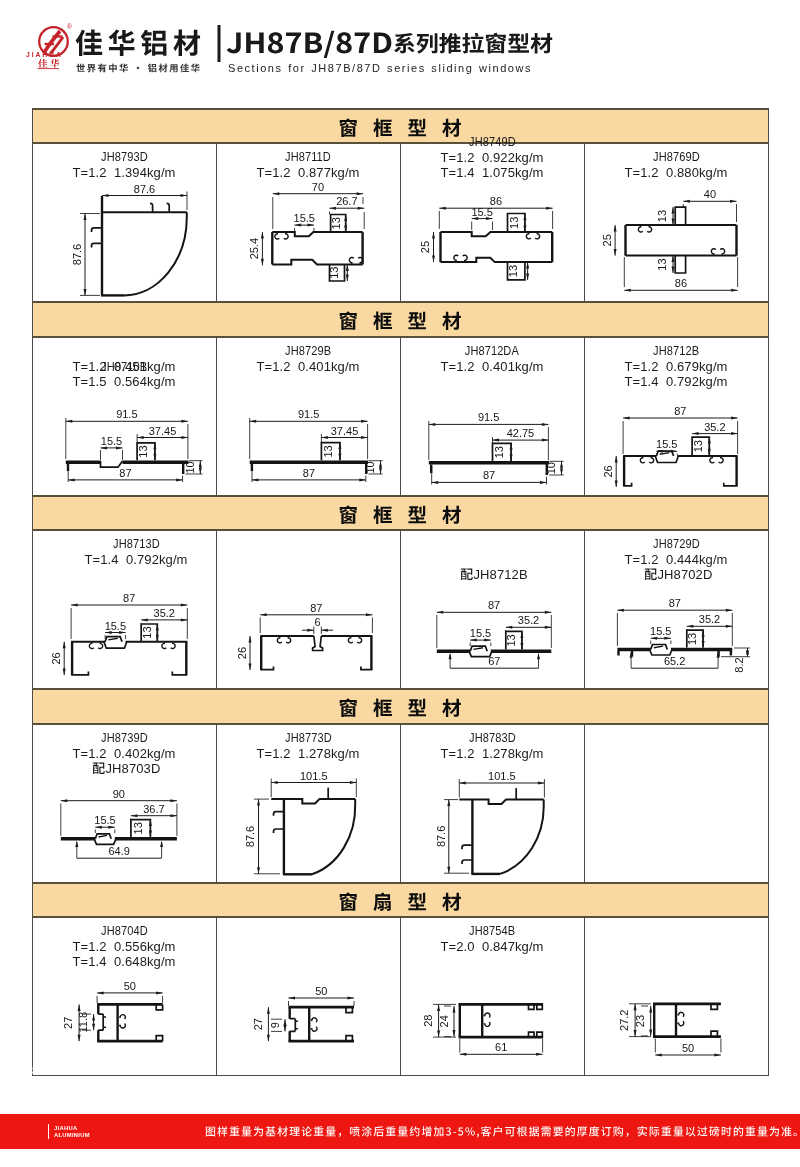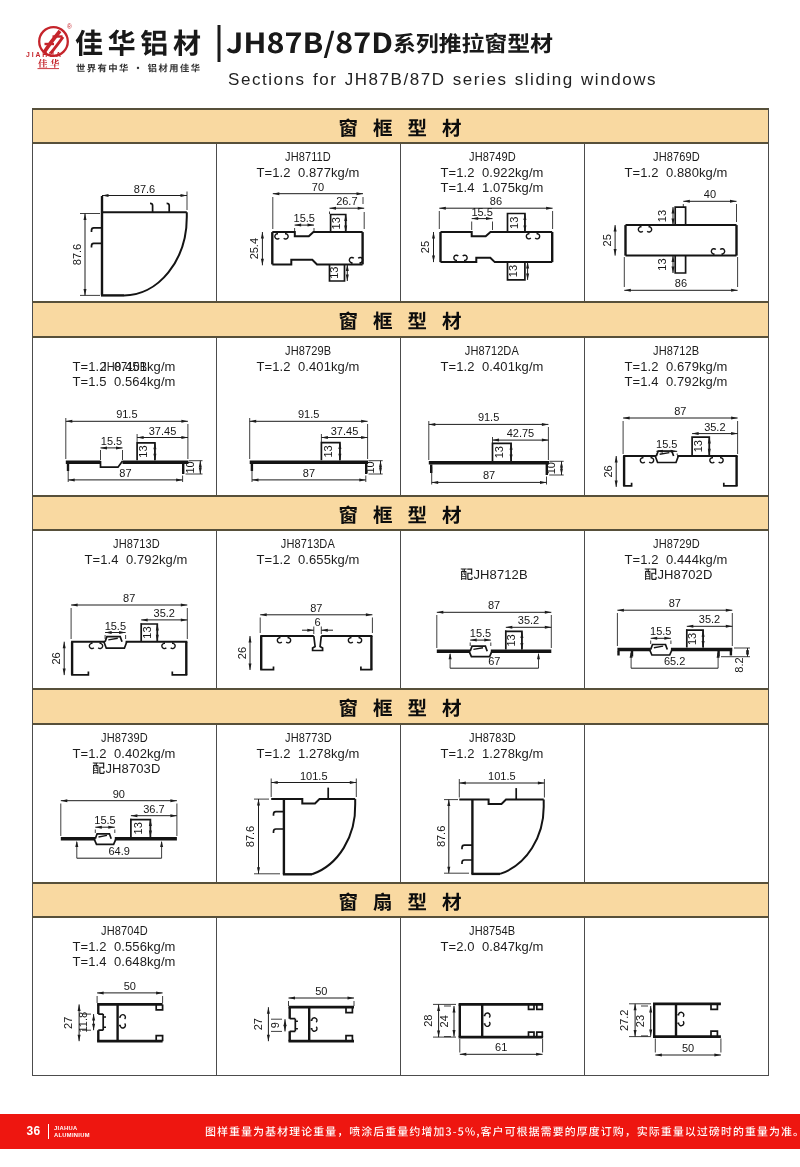--- a/index.html
+++ b/index.html
@@ -34,20 +34,24 @@
     <div class="vd" style="left:584px;top:338px;height:157px"></div>
     <div class="vd" style="left:216px;top:531px;height:157px"></div>
     <div class="vd" style="left:400px;top:531px;height:157px"></div>
     <div class="vd" style="left:584px;top:531px;height:157px"></div>
     <div class="vd" style="left:216px;top:725px;height:157px"></div>
     <div class="vd" style="left:400px;top:725px;height:157px"></div>
     <div class="vd" style="left:584px;top:725px;height:157px"></div>
     <div class="vd" style="left:216px;top:918px;height:157px"></div>
     <div class="vd" style="left:400px;top:918px;height:157px"></div>
     <div class="vd" style="left:584px;top:918px;height:157px"></div>
+    <div class="tt" style="left:32px;top:149px;height:50px">
+      <div style="position:absolute;left:0;top:0.0px;width:184px"><span style="display:inline-block;transform:scaleX(0.85)">JH8793D</span></div>
+      <div style="position:absolute;left:0;top:15.6px;width:184px">T=1.2&nbsp;&nbsp;1.394kg/m</div>
+    </div>
     <svg class="abs" style="left:32px;top:144px" width="184" height="157" viewBox="0 0 184 157">
       <line class="d" x1="70" y1="51.5" x2="155" y2="51.5"></line>
       <path class="f" d="M70,51.5 l6.5,-1.5 v3 z"></path>
       <path class="f" d="M155,51.5 l-6.5,-1.5 v3 z"></path>
       <text class="t" x="112.5" y="48.5" text-anchor="middle">87.6</text>
       <line class="e" x1="155" y1="47.5" x2="155" y2="66"></line>
       <line class="d" x1="53" y1="69.5" x2="53" y2="151.4"></line>
       <path class="f" d="M53,69.5 l-1.5,6.5 h3 z"></path>
       <path class="f" d="M53,151.4 l-1.5,-6.5 h3 z"></path>
       <text class="t" x="49" y="110.45" text-anchor="middle" transform="rotate(-90 49 110.45)">87.6</text>
@@ -99,21 +103,21 @@
       <path class="pb" d="M113.5,120.4 V137 H128.5 V120.4"></path>
       <line class="d" x1="131.3" y1="120.4" x2="131.3" y2="137"></line>
       <path class="f" d="M131.3,120.4 l-1.5,6.5 h3 z"></path>
       <path class="f" d="M131.3,137 l-1.5,-6.5 h3 z"></path>
       <text class="t" x="122.5" y="128.7" text-anchor="middle" transform="rotate(-90 122.5 128.7)">13</text>
       <line class="d" x1="46.4" y1="88" x2="46.4" y2="121.3"></line>
       <path class="f" d="M46.4,88 l-1.5,6.5 h3 z"></path>
       <path class="f" d="M46.4,121.3 l-1.5,-6.5 h3 z"></path>
       <text class="t" x="42.4" y="104.65" text-anchor="middle" transform="rotate(-90 42.4 104.65)">25.4</text>
     </svg>
-    <div class="tt" style="left:400px;top:149px;height:50px">
+    <div class="tt" style="left:400px;top:134px;height:50px">
       <div style="position:absolute;left:0;top:0.0px;width:184px"><span style="display:inline-block;transform:scaleX(0.85)">JH8749D</span></div>
       <div style="position:absolute;left:0;top:15.6px;width:184px">T=1.2&nbsp;&nbsp;0.922kg/m</div>
       <div style="position:absolute;left:0;top:31.2px;width:184px">T=1.4&nbsp;&nbsp;1.075kg/m</div>
     </div>
     <svg class="abs" style="left:400px;top:144px" width="184" height="157" viewBox="0 0 184 157">
       <line class="d" x1="39.3" y1="64.2" x2="152.6" y2="64.2"></line>
       <path class="f" d="M39.3,64.2 l6.5,-1.5 v3 z"></path>
       <path class="f" d="M152.6,64.2 l-6.5,-1.5 v3 z"></path>
       <text class="t" x="95.94999999999999" y="61.2" text-anchor="middle">86</text>
       <line class="d" x1="71.7" y1="74.6" x2="92.5" y2="74.6"></line>
@@ -380,24 +384,20 @@
       <path class="ph" d="M132.3,111.2 v1.2 a2.6,2.6 0 1 0 2.0,4.4 M140.7,111.2 v1.2 a2.6,2.6 0 1 1 -2.0,4.4"></path>
       <path class="pw" d="M40.1,110.7 V143.8"></path>
       <path class="pb" d="M39.1,143.8 h17.3 v-3.2"></path>
       <path class="pw" d="M154.3,110.7 V143.8"></path>
       <path class="pb" d="M155.3,143.8 h-15 v-3.2"></path>
       <line class="d" x1="32.2" y1="110.7" x2="32.2" y2="144.1"></line>
       <path class="f" d="M32.2,110.7 l-1.5,6.5 h3 z"></path>
       <path class="f" d="M32.2,144.1 l-1.5,-6.5 h3 z"></path>
       <text class="t" x="28.200000000000003" y="127.4" text-anchor="middle" transform="rotate(-90 28.200000000000003 127.4)">26</text>
     </svg>
-    <div class="tt" style="left:216px;top:536px;height:50px">
-      <div style="position:absolute;left:0;top:0.0px;width:184px"><span style="display:inline-block;transform:scaleX(0.85)">JH8713DA</span></div>
-      <div style="position:absolute;left:0;top:15.6px;width:184px">T=1.2&nbsp;&nbsp;0.655kg/m</div>
-    </div>
     <svg class="abs" style="left:216px;top:531px" width="184" height="157" viewBox="0 0 184 157">
       <line class="d" x1="44.2" y1="83.8" x2="156.4" y2="83.8"></line>
       <path class="f" d="M44.2,83.8 l6.5,-1.5 v3 z"></path>
       <path class="f" d="M156.4,83.8 l-6.5,-1.5 v3 z"></path>
       <text class="t" x="100.30000000000001" y="80.8" text-anchor="middle">87</text>
       <line class="e" x1="44.2" y1="86.5" x2="44.2" y2="102"></line>
       <line class="e" x1="156.4" y1="86.5" x2="156.4" y2="102"></line>
       <text class="t" x="101.5" y="95" text-anchor="middle">6</text>
       <line class="d" x1="86" y1="99.2" x2="97.8" y2="99.2"></line>
       <path class="f" d="M97.8,99.2 l-6.5,-1.5 v3 z"></path>
@@ -701,24 +701,24 @@
       <line class="e" x1="45" y1="85.8" x2="67" y2="85.8"></line>
       <line class="e" x1="45" y1="118.6" x2="67" y2="118.6"></line>
       <line class="d" x1="71.3" y1="137" x2="136.9" y2="137"></line>
       <path class="f" d="M71.3,137 l6.5,-1.5 v3 z"></path>
       <path class="f" d="M136.9,137 l-6.5,-1.5 v3 z"></path>
       <text class="t" x="104.1" y="134" text-anchor="middle">50</text>
       <line class="e" x1="71.3" y1="120.5" x2="71.3" y2="134.5"></line>
       <line class="e" x1="136.9" y1="120.5" x2="136.9" y2="134.5"></line>
     </svg>
     <div class="abs" style="left:0;top:1114px;width:800px;height:35px;background:#ee1610"></div>
-    <div class="abs" style="left:26.5px;top:1124px;font-size:12px;font-weight:bold;color:#fff;letter-spacing:0.4px">36</div>
+    <div class="abs" style="left:26.5px;top:1064px;font-size:12px;font-weight:bold;color:#fff;letter-spacing:0.4px">36</div>
     <div class="abs" style="left:48px;top:1124px;width:1px;height:15px;background:#fff"></div>
     <div class="abs" style="left:54px;top:1125px;font-size:5.8px;font-weight:bold;color:#fff;letter-spacing:0.3px;line-height:6.6px">JIAHUA<br>ALUMINIUM</div>
-    <div class="abs" style="left:228px;top:70px;font-size:17px;color:#222;word-spacing:1px;letter-spacing:1.55px">Sections for JH87B/87D series sliding windows</div>
+    <div class="abs" style="left:228px;top:62px;font-size:11px;color:#222;word-spacing:1px;letter-spacing:1.55px">Sections for JH87B/87D series sliding windows</div>
     <svg class="abs" style="left:0;top:0;pointer-events:none" width="800" height="1167" viewBox="0 0 800 1167">
       <path d="M467.223 568.613V569.796H471.058V572.643H467.275V578.194C467.275 579.572 467.678 579.949 468.991 579.949C469.264 579.949 470.72 579.949 471.019 579.949C472.28 579.949 472.618 579.312 472.748 577.154C472.41 577.076 471.903 576.868 471.63 576.647C471.552 578.467 471.461 578.792 470.928 578.792C470.59 578.792 469.394 578.792 469.147 578.792C468.588 578.792 468.484 578.701 468.484 578.194V573.813H471.058V574.671H472.254V568.613ZM462.036 577.037H465.39V578.194H462.036ZM462.036 576.153V575.074C462.179 575.152 462.426 575.36 462.517 575.477C463.245 574.775 463.414 573.761 463.414 572.994V571.954H464.012V574.255C464.012 574.957 464.168 575.1 464.714 575.1C464.818 575.1 465.156 575.1 465.26 575.1H465.39V576.153ZM460.788 568.522V569.614H462.608V570.914H461.074V580.027H462.036V579.169H465.39V579.858H466.391V570.914H464.961V569.614H466.664V568.522ZM463.44 570.914V569.614H464.103V570.914ZM462.036 575.048V571.954H462.79V572.981C462.79 573.631 462.686 574.424 462.036 575.048ZM464.636 571.954H465.39V574.437L465.338 574.398C465.312 574.437 465.286 574.437 465.156 574.437C465.078 574.437 464.831 574.437 464.779 574.437C464.649 574.437 464.636 574.424 464.636 574.255Z" fill="#1c1c1c"></path>
       <text x="473.525" y="579.0" style="font-family:'Liberation Sans';font-size:13px;fill:#1c1c1c;letter-spacing:0.1px">JH8712B</text>
       <path d="M651.223 568.613V569.796H655.058V572.643H651.275V578.194C651.275 579.572 651.678 579.949 652.991 579.949C653.264 579.949 654.72 579.949 655.019 579.949C656.28 579.949 656.618 579.312 656.748 577.154C656.41 577.076 655.903 576.868 655.63 576.647C655.552 578.467 655.461 578.792 654.928 578.792C654.59 578.792 653.394 578.792 653.147 578.792C652.588 578.792 652.484 578.701 652.484 578.194V573.813H655.058V574.671H656.254V568.613ZM646.036 577.037H649.39V578.194H646.036ZM646.036 576.153V575.074C646.179 575.152 646.426 575.36 646.517 575.477C647.245 574.775 647.414 573.761 647.414 572.994V571.954H648.012V574.255C648.012 574.957 648.168 575.1 648.714 575.1C648.818 575.1 649.156 575.1 649.26 575.1H649.39V576.153ZM644.788 568.522V569.614H646.608V570.914H645.074V580.027H646.036V579.169H649.39V579.858H650.391V570.914H648.961V569.614H650.664V568.522ZM647.44 570.914V569.614H648.103V570.914ZM646.036 575.048V571.954H646.79V572.981C646.79 573.631 646.686 574.424 646.036 575.048ZM648.636 571.954H649.39V574.437L649.338 574.398C649.312 574.437 649.286 574.437 649.156 574.437C649.078 574.437 648.831 574.437 648.779 574.437C648.649 574.437 648.636 574.424 648.636 574.255Z" fill="#1c1c1c"></path>
       <text x="657.525" y="579.0" style="font-family:'Liberation Sans';font-size:13px;fill:#1c1c1c;letter-spacing:0.1px">JH8702D</text>
       <path d="M99.223 762.613V763.796H103.05799999999999V766.643H99.275V772.194C99.275 773.572 99.678 773.949 100.991 773.949C101.264 773.949 102.72 773.949 103.019 773.949C104.28 773.949 104.618 773.312 104.748 771.154C104.41 771.076 103.90299999999999 770.868 103.63 770.647C103.55199999999999 772.467 103.461 772.792 102.928 772.792C102.59 772.792 101.394 772.792 101.147 772.792C100.588 772.792 100.484 772.701 100.484 772.194V767.813H103.05799999999999V768.671H104.254V762.613ZM94.036 771.037H97.39V772.194H94.036ZM94.036 770.153V769.074C94.179 769.152 94.426 769.36 94.517 769.477C95.245 768.775 95.414 767.761 95.414 766.994V765.954H96.012V768.255C96.012 768.957 96.168 769.1 96.714 769.1C96.818 769.1 97.156 769.1 97.26 769.1H97.39V770.153ZM92.788 762.522V763.614H94.608V764.914H93.074V774.027H94.036V773.169H97.39V773.858H98.391V764.914H96.961V763.614H98.664V762.522ZM95.44 764.914V763.614H96.103V764.914ZM94.036 769.048V765.954H94.79V766.981C94.79 767.631 94.686 768.424 94.036 769.048ZM96.636 765.954H97.39V768.437L97.338 768.398C97.312 768.437 97.286 768.437 97.156 768.437C97.078 768.437 96.831 768.437 96.779 768.437C96.649 768.437 96.636 768.424 96.636 768.255Z" fill="#1c1c1c"></path>
       <text x="105.525" y="773.0" style="font-family:'Liberation Sans';font-size:13px;fill:#1c1c1c;letter-spacing:0.1px">JH8703D</text>
       <path d="M345.754 121.97899999999998C343.9795 123.1295 341.542 123.96799999999999 339.592 124.43599999999999L340.7425 126.28849999999998C342.9655 125.68399999999998 345.5005 124.51399999999998 347.4115 123.18799999999999ZM346.5925 124.14349999999999C346.3585 124.74799999999999 345.9685 125.48899999999999 345.5785 126.1325H341.3275V136.95499999999998H343.7065V136.409H352.7935V136.838H355.2895V126.1325H347.9965C348.367 125.64499999999998 348.757 125.11849999999998 349.108 124.55299999999998ZM343.7065 134.7515V127.80949999999999H352.7935V134.7515ZM345.676 131.6315C346.144 131.807 346.651 132.00199999999998 347.158 132.2165C346.1635 132.7235 345.0325 133.0745 343.882 133.30849999999998C344.2135 133.65949999999998 344.6425 134.28349999999998 344.8375 134.69299999999998C346.3 134.3225 347.7235 133.796 348.9325 133.05499999999998C349.8685 133.5035 350.6875 133.9715 351.253 134.36149999999998L352.4035 133.13299999999998C351.877 132.78199999999998 351.1555 132.392 350.356 132.00199999999998C351.1555 131.2805 351.838 130.42249999999999 352.306 129.38899999999998L351.136 128.843L350.8045 128.921H347.4505L347.8015 128.2385L346.1245 127.96549999999999C345.7345 128.843 344.974 129.779 343.8235 130.5005C344.233 130.69549999999998 344.7985 131.2025 345.091 131.57299999999998C345.6565 131.1635 346.1245 130.7345 346.5145 130.26649999999998H349.771C349.459 130.637 349.108 130.96849999999998 348.718 131.2805C348.0355 130.988 347.353 130.7345 346.729 130.51999999999998ZM346.378 119.03449999999998 346.807 120.10699999999999H339.748V123.57799999999999H342.1075V121.90099999999998H350.746L349.303 123.22699999999999C351.409 124.02649999999998 354.1975 125.35249999999999 355.5235 126.24949999999998L357.0835 124.76749999999998C356.401 124.33849999999998 355.465 123.87049999999999 354.451 123.40249999999999H356.752V120.10699999999999H349.6345C349.42 119.56099999999999 349.147 118.97599999999998 348.8935 118.50799999999998ZM350.746 121.90099999999998H354.2755V123.32449999999999C353.086 122.7785 351.799 122.27149999999999 350.746 121.90099999999998Z M383.2375 130.8125V132.78199999999998H391.252V130.8125H388.249V128.68699999999998H390.784V126.77599999999998H388.249V124.904H391.1155V122.93449999999999H383.3935V124.904H386.0845V126.77599999999998H383.6665V128.68699999999998H386.0845V130.8125ZM376.159 118.58599999999998V122.42749999999998H373.702V124.59199999999998H376.0615C375.496 126.698 374.4625 129.05749999999998 373.3315 130.34449999999998C373.6825 130.96849999999998 374.1505 132.02149999999997 374.365 132.68449999999999C375.028 131.807 375.6325 130.53949999999998 376.159 129.13549999999998V136.89649999999997H378.304V127.53649999999999C378.772 128.25799999999998 379.2205 129.0185 379.4935 129.545L380.527 127.75099999999999V136.058H391.954V133.93249999999998H382.75V121.862H391.6225V119.75599999999999H380.527V127.36099999999999C380.059 126.79549999999999 378.8305 125.3915 378.304 124.84549999999999V124.59199999999998H380.098V122.42749999999998H378.304V118.58599999999998Z M419.4145 119.75599999999999V126.386H421.5595V119.75599999999999ZM422.983 118.85899999999998V127.18549999999999C422.983 127.439 422.905 127.49749999999999 422.6125 127.49749999999999C422.3395 127.53649999999999 421.384 127.53649999999999 420.487 127.49749999999999C420.7795 128.063 421.0915 128.95999999999998 421.189 129.545C422.554 129.545 423.568 129.506 424.2895 129.194C425.011 128.843 425.206 128.297 425.206 127.22449999999999V118.85899999999998ZM414.598 121.37449999999998V123.42199999999998H412.9405V121.37449999999998ZM410.386 130.4615V132.587H416.041V134.147H408.397V136.3115H426.04449999999997V134.147H418.4395V132.587H424.0945V130.4615H418.4395V128.921H416.782V125.48899999999999H418.5955V123.42199999999998H416.782V121.37449999999998H418.1665V119.32699999999998H409.255V121.37449999999998H410.7955V123.42199999999998H408.592V125.48899999999999H410.5615C410.269 126.46399999999998 409.606 127.39999999999999 408.1825 128.141C408.592 128.4725 409.3915 129.3305 409.7035 129.779C411.6535 128.70649999999998 412.4725 127.10749999999999 412.7845 125.48899999999999H414.598V129.2525H416.041V130.4615Z M456.508 118.66399999999999V122.66149999999999H451.282V124.88449999999999H455.806C454.3825 127.73149999999998 452.0035 130.61749999999998 449.605 132.1385C450.19 132.62599999999998 450.892 133.445 451.3015 134.0495C453.1735 132.6455 455.0455 130.44199999999998 456.508 128.10199999999998V134.069C456.508 134.42 456.3715 134.51749999999998 456.0205 134.53699999999998C455.65 134.53699999999998 454.4605 134.53699999999998 453.388 134.498C453.7 135.161 454.0705 136.214 454.168 136.8575C455.8645 136.8575 457.093 136.79899999999998 457.912 136.409C458.7115 136.0385 458.9845 135.41449999999998 458.9845 134.08849999999998V124.88449999999999H460.8565V122.66149999999999H458.9845V118.66399999999999ZM445.9 118.62499999999999V122.66149999999999H442.8775V124.88449999999999H445.6075C444.9445 127.22449999999999 443.716 129.83749999999998 442.312 131.39749999999998C442.7215 132.02149999999997 443.287 133.016 443.521 133.718C444.418 132.6455 445.2175 131.0855 445.9 129.3695V136.9355H448.2595V128.08249999999998C448.903 128.9015 449.5465 129.7985 449.917 130.42249999999999L451.282 128.43349999999998C450.853 127.94599999999998 449.0005 126.05449999999999 448.2595 125.3915V124.88449999999999H450.736V122.66149999999999H448.2595V118.62499999999999Z" fill="#0d0d0d"></path>
       <path d="M345.754 314.979C343.9795 316.1295 341.542 316.96799999999996 339.592 317.436L340.7425 319.2885C342.9655 318.68399999999997 345.5005 317.514 347.4115 316.188ZM346.5925 317.1435C346.3585 317.748 345.9685 318.489 345.5785 319.1325H341.3275V329.955H343.7065V329.409H352.7935V329.83799999999997H355.2895V319.1325H347.9965C348.367 318.645 348.757 318.1185 349.108 317.553ZM343.7065 327.75149999999996V320.8095H352.7935V327.75149999999996ZM345.676 324.6315C346.144 324.807 346.651 325.002 347.158 325.2165C346.1635 325.7235 345.0325 326.0745 343.882 326.3085C344.2135 326.6595 344.6425 327.2835 344.8375 327.693C346.3 327.3225 347.7235 326.796 348.9325 326.055C349.8685 326.5035 350.6875 326.9715 351.253 327.3615L352.4035 326.133C351.877 325.782 351.1555 325.392 350.356 325.002C351.1555 324.28049999999996 351.838 323.4225 352.306 322.389L351.136 321.84299999999996L350.8045 321.921H347.4505L347.8015 321.2385L346.1245 320.96549999999996C345.7345 321.84299999999996 344.974 322.779 343.8235 323.5005C344.233 323.6955 344.7985 324.2025 345.091 324.573C345.6565 324.1635 346.1245 323.73449999999997 346.5145 323.2665H349.771C349.459 323.637 349.108 323.9685 348.718 324.28049999999996C348.0355 323.988 347.353 323.73449999999997 346.729 323.52ZM346.378 312.0345 346.807 313.10699999999997H339.748V316.578H342.1075V314.901H350.746L349.303 316.227C351.409 317.0265 354.1975 318.35249999999996 355.5235 319.2495L357.0835 317.7675C356.401 317.3385 355.465 316.8705 354.451 316.4025H356.752V313.10699999999997H349.6345C349.42 312.561 349.147 311.976 348.8935 311.508ZM350.746 314.901H354.2755V316.3245C353.086 315.7785 351.799 315.2715 350.746 314.901Z M383.2375 323.8125V325.782H391.252V323.8125H388.249V321.687H390.784V319.776H388.249V317.904H391.1155V315.9345H383.3935V317.904H386.0845V319.776H383.6665V321.687H386.0845V323.8125ZM376.159 311.586V315.4275H373.702V317.592H376.0615C375.496 319.698 374.4625 322.0575 373.3315 323.3445C373.6825 323.9685 374.1505 325.0215 374.365 325.6845C375.028 324.807 375.6325 323.5395 376.159 322.1355V329.8965H378.304V320.5365C378.772 321.258 379.2205 322.0185 379.4935 322.545L380.527 320.751V329.058H391.954V326.9325H382.75V314.86199999999997H391.6225V312.756H380.527V320.361C380.059 319.7955 378.8305 318.3915 378.304 317.8455V317.592H380.098V315.4275H378.304V311.586Z M419.4145 312.756V319.38599999999997H421.5595V312.756ZM422.983 311.859V320.1855C422.983 320.43899999999996 422.905 320.4975 422.6125 320.4975C422.3395 320.5365 421.384 320.5365 420.487 320.4975C420.7795 321.063 421.0915 321.96 421.189 322.545C422.554 322.545 423.568 322.506 424.2895 322.19399999999996C425.011 321.84299999999996 425.206 321.29699999999997 425.206 320.2245V311.859ZM414.598 314.3745V316.42199999999997H412.9405V314.3745ZM410.386 323.4615V325.587H416.041V327.147H408.397V329.31149999999997H426.04449999999997V327.147H418.4395V325.587H424.0945V323.4615H418.4395V321.921H416.782V318.489H418.5955V316.42199999999997H416.782V314.3745H418.1665V312.327H409.255V314.3745H410.7955V316.42199999999997H408.592V318.489H410.5615C410.269 319.464 409.606 320.4 408.1825 321.14099999999996C408.592 321.47249999999997 409.3915 322.3305 409.7035 322.779C411.6535 321.7065 412.4725 320.1075 412.7845 318.489H414.598V322.2525H416.041V323.4615Z M456.508 311.664V315.6615H451.282V317.8845H455.806C454.3825 320.7315 452.0035 323.6175 449.605 325.13849999999996C450.19 325.626 450.892 326.445 451.3015 327.04949999999997C453.1735 325.64549999999997 455.0455 323.442 456.508 321.102V327.069C456.508 327.42 456.3715 327.5175 456.0205 327.537C455.65 327.537 454.4605 327.537 453.388 327.498C453.7 328.161 454.0705 329.214 454.168 329.8575C455.8645 329.8575 457.093 329.799 457.912 329.409C458.7115 329.0385 458.9845 328.4145 458.9845 327.0885V317.8845H460.8565V315.6615H458.9845V311.664ZM445.9 311.625V315.6615H442.8775V317.8845H445.6075C444.9445 320.2245 443.716 322.8375 442.312 324.3975C442.7215 325.0215 443.287 326.01599999999996 443.521 326.71799999999996C444.418 325.64549999999997 445.2175 324.08549999999997 445.9 322.3695V329.9355H448.2595V321.0825C448.903 321.9015 449.5465 322.7985 449.917 323.4225L451.282 321.4335C450.853 320.94599999999997 449.0005 319.05449999999996 448.2595 318.3915V317.8845H450.736V315.6615H448.2595V311.625Z" fill="#0d0d0d"></path>
       <path d="M345.754 508.97900000000004C343.9795 510.12950000000006 341.542 510.9680000000001 339.592 511.43600000000004L340.7425 513.2885C342.9655 512.6840000000001 345.5005 511.51400000000007 347.4115 510.18800000000005ZM346.5925 511.1435C346.3585 511.74800000000005 345.9685 512.489 345.5785 513.1325H341.3275V523.955H343.7065V523.409H352.7935V523.8380000000001H355.2895V513.1325H347.9965C348.367 512.6450000000001 348.757 512.1185 349.108 511.55300000000005ZM343.7065 521.7515000000001V514.8095000000001H352.7935V521.7515000000001ZM345.676 518.6315000000001C346.144 518.807 346.651 519.0020000000001 347.158 519.2165C346.1635 519.7235000000001 345.0325 520.0745000000001 343.882 520.3085000000001C344.2135 520.6595000000001 344.6425 521.2835 344.8375 521.6930000000001C346.3 521.3225 347.7235 520.796 348.9325 520.0550000000001C349.8685 520.5035 350.6875 520.9715 351.253 521.3615000000001L352.4035 520.133C351.877 519.782 351.1555 519.392 350.356 519.0020000000001C351.1555 518.2805000000001 351.838 517.4225 352.306 516.389L351.136 515.8430000000001L350.8045 515.921H347.4505L347.8015 515.2385L346.1245 514.9655C345.7345 515.8430000000001 344.974 516.779 343.8235 517.5005000000001C344.233 517.6955 344.7985 518.2025000000001 345.091 518.5730000000001C345.6565 518.1635 346.1245 517.7345 346.5145 517.2665000000001H349.771C349.459 517.6370000000001 349.108 517.9685000000001 348.718 518.2805000000001C348.0355 517.988 347.353 517.7345 346.729 517.5200000000001ZM346.378 506.03450000000004 346.807 507.107H339.748V510.57800000000003H342.1075V508.90100000000007H350.746L349.303 510.22700000000003C351.409 511.02650000000006 354.1975 512.3525000000001 355.5235 513.2495L357.0835 511.76750000000004C356.401 511.33850000000007 355.465 510.87050000000005 354.451 510.40250000000003H356.752V507.107H349.6345C349.42 506.56100000000004 349.147 505.97600000000006 348.8935 505.50800000000004ZM350.746 508.90100000000007H354.2755V510.32450000000006C353.086 509.77850000000007 351.799 509.27150000000006 350.746 508.90100000000007Z M383.2375 517.8125V519.782H391.252V517.8125H388.249V515.687H390.784V513.7760000000001H388.249V511.90400000000005H391.1155V509.93450000000007H383.3935V511.90400000000005H386.0845V513.7760000000001H383.6665V515.687H386.0845V517.8125ZM376.159 505.58600000000007V509.42750000000007H373.702V511.59200000000004H376.0615C375.496 513.6980000000001 374.4625 516.0575 373.3315 517.3445C373.6825 517.9685000000001 374.1505 519.0215000000001 374.365 519.6845000000001C375.028 518.807 375.6325 517.5395000000001 376.159 516.1355000000001V523.8965000000001H378.304V514.5365C378.772 515.258 379.2205 516.0185 379.4935 516.5450000000001L380.527 514.7510000000001V523.058H391.954V520.9325H382.75V508.862H391.6225V506.75600000000003H380.527V514.361C380.059 513.7955000000001 378.8305 512.3915000000001 378.304 511.8455000000001V511.59200000000004H380.098V509.42750000000007H378.304V505.58600000000007Z M419.4145 506.75600000000003V513.3860000000001H421.5595V506.75600000000003ZM422.983 505.85900000000004V514.1855C422.983 514.4390000000001 422.905 514.4975000000001 422.6125 514.4975000000001C422.3395 514.5365 421.384 514.5365 420.487 514.4975000000001C420.7795 515.0630000000001 421.0915 515.96 421.189 516.5450000000001C422.554 516.5450000000001 423.568 516.5060000000001 424.2895 516.1940000000001C425.011 515.8430000000001 425.206 515.297 425.206 514.2245V505.85900000000004ZM414.598 508.37450000000007V510.422H412.9405V508.37450000000007ZM410.386 517.4615V519.587H416.041V521.147H408.397V523.3115H426.04449999999997V521.147H418.4395V519.587H424.0945V517.4615H418.4395V515.921H416.782V512.489H418.5955V510.422H416.782V508.37450000000007H418.1665V506.32700000000006H409.255V508.37450000000007H410.7955V510.422H408.592V512.489H410.5615C410.269 513.464 409.606 514.4000000000001 408.1825 515.1410000000001C408.592 515.4725000000001 409.3915 516.3305 409.7035 516.779C411.6535 515.7065 412.4725 514.1075000000001 412.7845 512.489H414.598V516.2525H416.041V517.4615Z M456.508 505.66400000000004V509.66150000000005H451.282V511.88450000000006H455.806C454.3825 514.7315000000001 452.0035 517.6175000000001 449.605 519.1385C450.19 519.6260000000001 450.892 520.445 451.3015 521.0495000000001C453.1735 519.6455000000001 455.0455 517.442 456.508 515.1020000000001V521.0690000000001C456.508 521.4200000000001 456.3715 521.5175 456.0205 521.537C455.65 521.537 454.4605 521.537 453.388 521.498C453.7 522.1610000000001 454.0705 523.214 454.168 523.8575000000001C455.8645 523.8575000000001 457.093 523.7990000000001 457.912 523.409C458.7115 523.0385 458.9845 522.4145000000001 458.9845 521.0885000000001V511.88450000000006H460.8565V509.66150000000005H458.9845V505.66400000000004ZM445.9 505.62500000000006V509.66150000000005H442.8775V511.88450000000006H445.6075C444.9445 514.2245 443.716 516.8375000000001 442.312 518.3975C442.7215 519.0215000000001 443.287 520.0160000000001 443.521 520.7180000000001C444.418 519.6455000000001 445.2175 518.0855 445.9 516.3695V523.9355H448.2595V515.0825000000001C448.903 515.9015 449.5465 516.7985 449.917 517.4225L451.282 515.4335000000001C450.853 514.946 449.0005 513.0545000000001 448.2595 512.3915000000001V511.88450000000006H450.736V509.66150000000005H448.2595V505.62500000000006Z" fill="#0d0d0d"></path>

